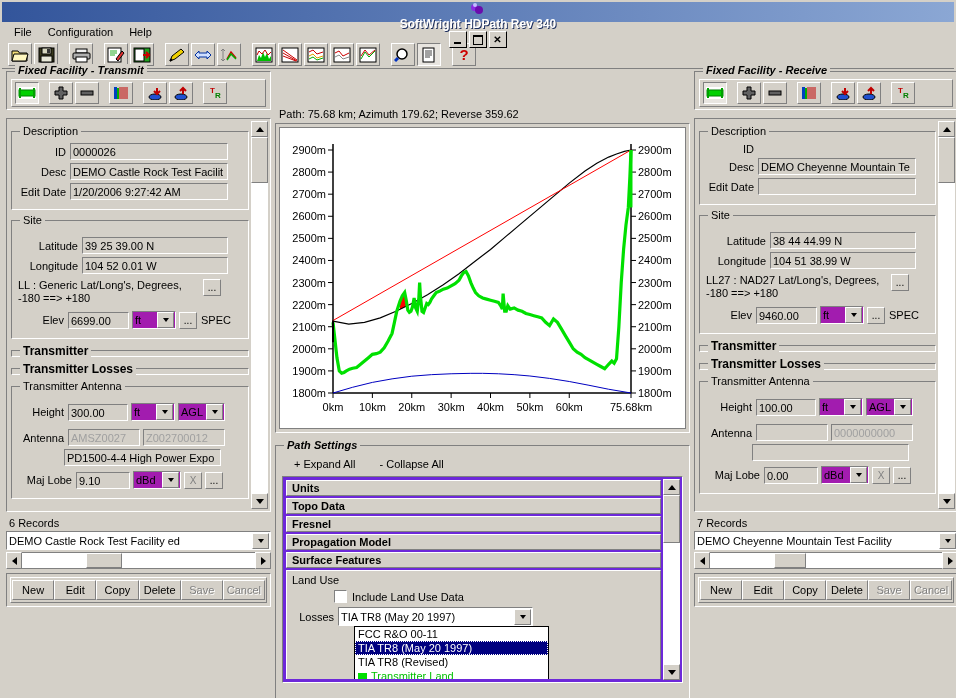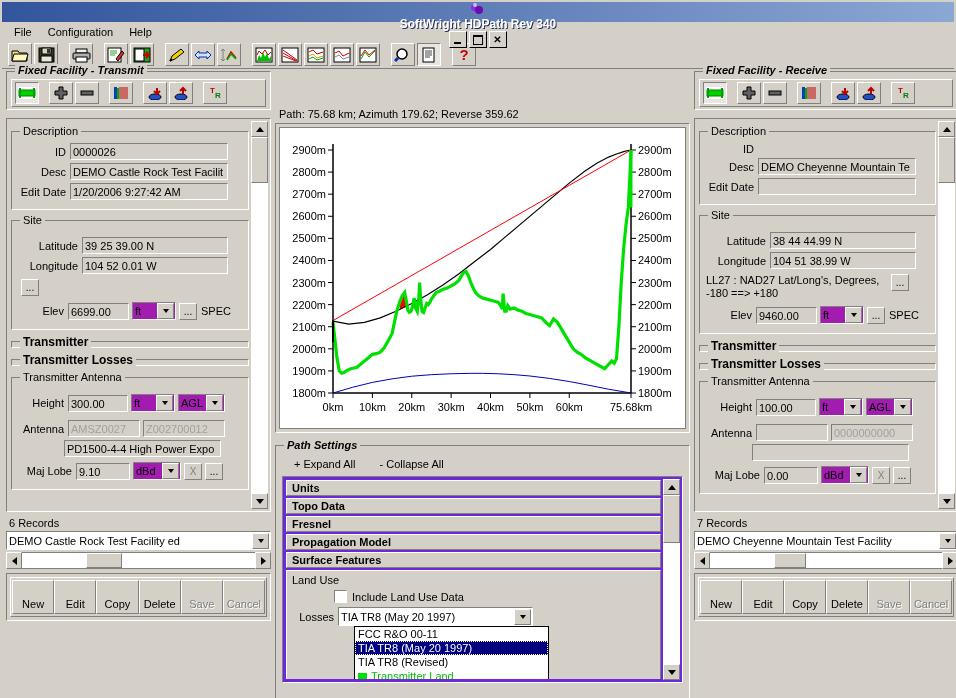--- a/index.html
+++ b/index.html
@@ -93,21 +93,21 @@
 
   
   .records{font-size:11px;padding:2px 0 2px 3px;}
   .hsb{height:17px;display:flex;margin:2px 0;border:0;}
   .hsb .ab{width:16px;height:17px;background:#d4d0c8;border:1px solid;border-color:#fff #808080 #808080 #fff;
      display:flex;align-items:center;justify-content:center;box-sizing:border-box;}
   .hsb .trough{flex:1 1 auto;background:#fff;border-top:1px solid #808080;border-bottom:1px solid #808080;position:relative;}
   .hsb .thumb{position:absolute;top:0;bottom:0;background:#d4d0c8;border:1px solid;border-color:#fff #808080 #808080 #fff;box-sizing:border-box;}
   .btnbar{border:1px solid;border-color:#808080 #fff #fff #808080;padding:3px;}
   .btnbar-in{border:1px solid;border-color:#fff #808080 #808080 #fff;display:flex;padding:2px 1px;}
-  .rbtn{flex:1 1 0;height:34px;background:#d4d0c8;border:1px solid;border-color:#fff #808080 #808080 #fff;
+  .rbtn{flex:1 1 0;height:20px;background:#d4d0c8;border:1px solid;border-color:#fff #808080 #808080 #fff;
      display:flex;align-items:flex-end;justify-content:center;padding-bottom:3px;font-size:11px;box-sizing:border-box;}
   .rbtn.dis{color:#808080;text-shadow:1px 1px 0 #fff;}
 
   
   .pathlbl{font-size:11px;padding:1px 2px 3px 4px;margin-top:36px;}
   .chartbox{border:1px solid;border-color:#808080 #fff #fff #808080;background:#d4d0c8;padding:3px;}
   .chartinner{background:#fff;border:1px solid #808080;}
 
   
   .plist{position:relative;border:1px solid;border-color:#808080 #fff #fff #808080;background:#6d28d9;}
@@ -348,20 +348,21 @@
             <div class="lg">Site</div>
             <div class="row" style="margin-top:8px;">
               <div class="lbl" style="width:60px">Latitude</div>
               <div class="fld" style="width:146px">39 25 39.00 N</div>
             </div>
             <div class="row">
               <div class="lbl" style="width:60px">Longitude</div>
               <div class="fld" style="width:146px">104 52 0.01 W</div>
             </div>
             <div class="row" style="align-items:flex-start;margin-top:5px;">
+              <div style="width:182px;font-size:11px;line-height:13px;">LL : Generic Lat/Long's, Degrees, -180 ==&gt; +180</div>
               <div class="sbtn" style="margin-left:3px;">...</div>
             </div>
             <div class="row" style="margin-top:6px;">
               <div class="lbl" style="width:46px">Elev</div>
               <div class="fld" style="width:61px">6699.00</div>
               <div class="cmb" style="width:44px;margin-left:3px;">
                 <div class="txt">ft</div>
                 <div class="arr">
                     <div class="tri-d"></div>
                   </div>

